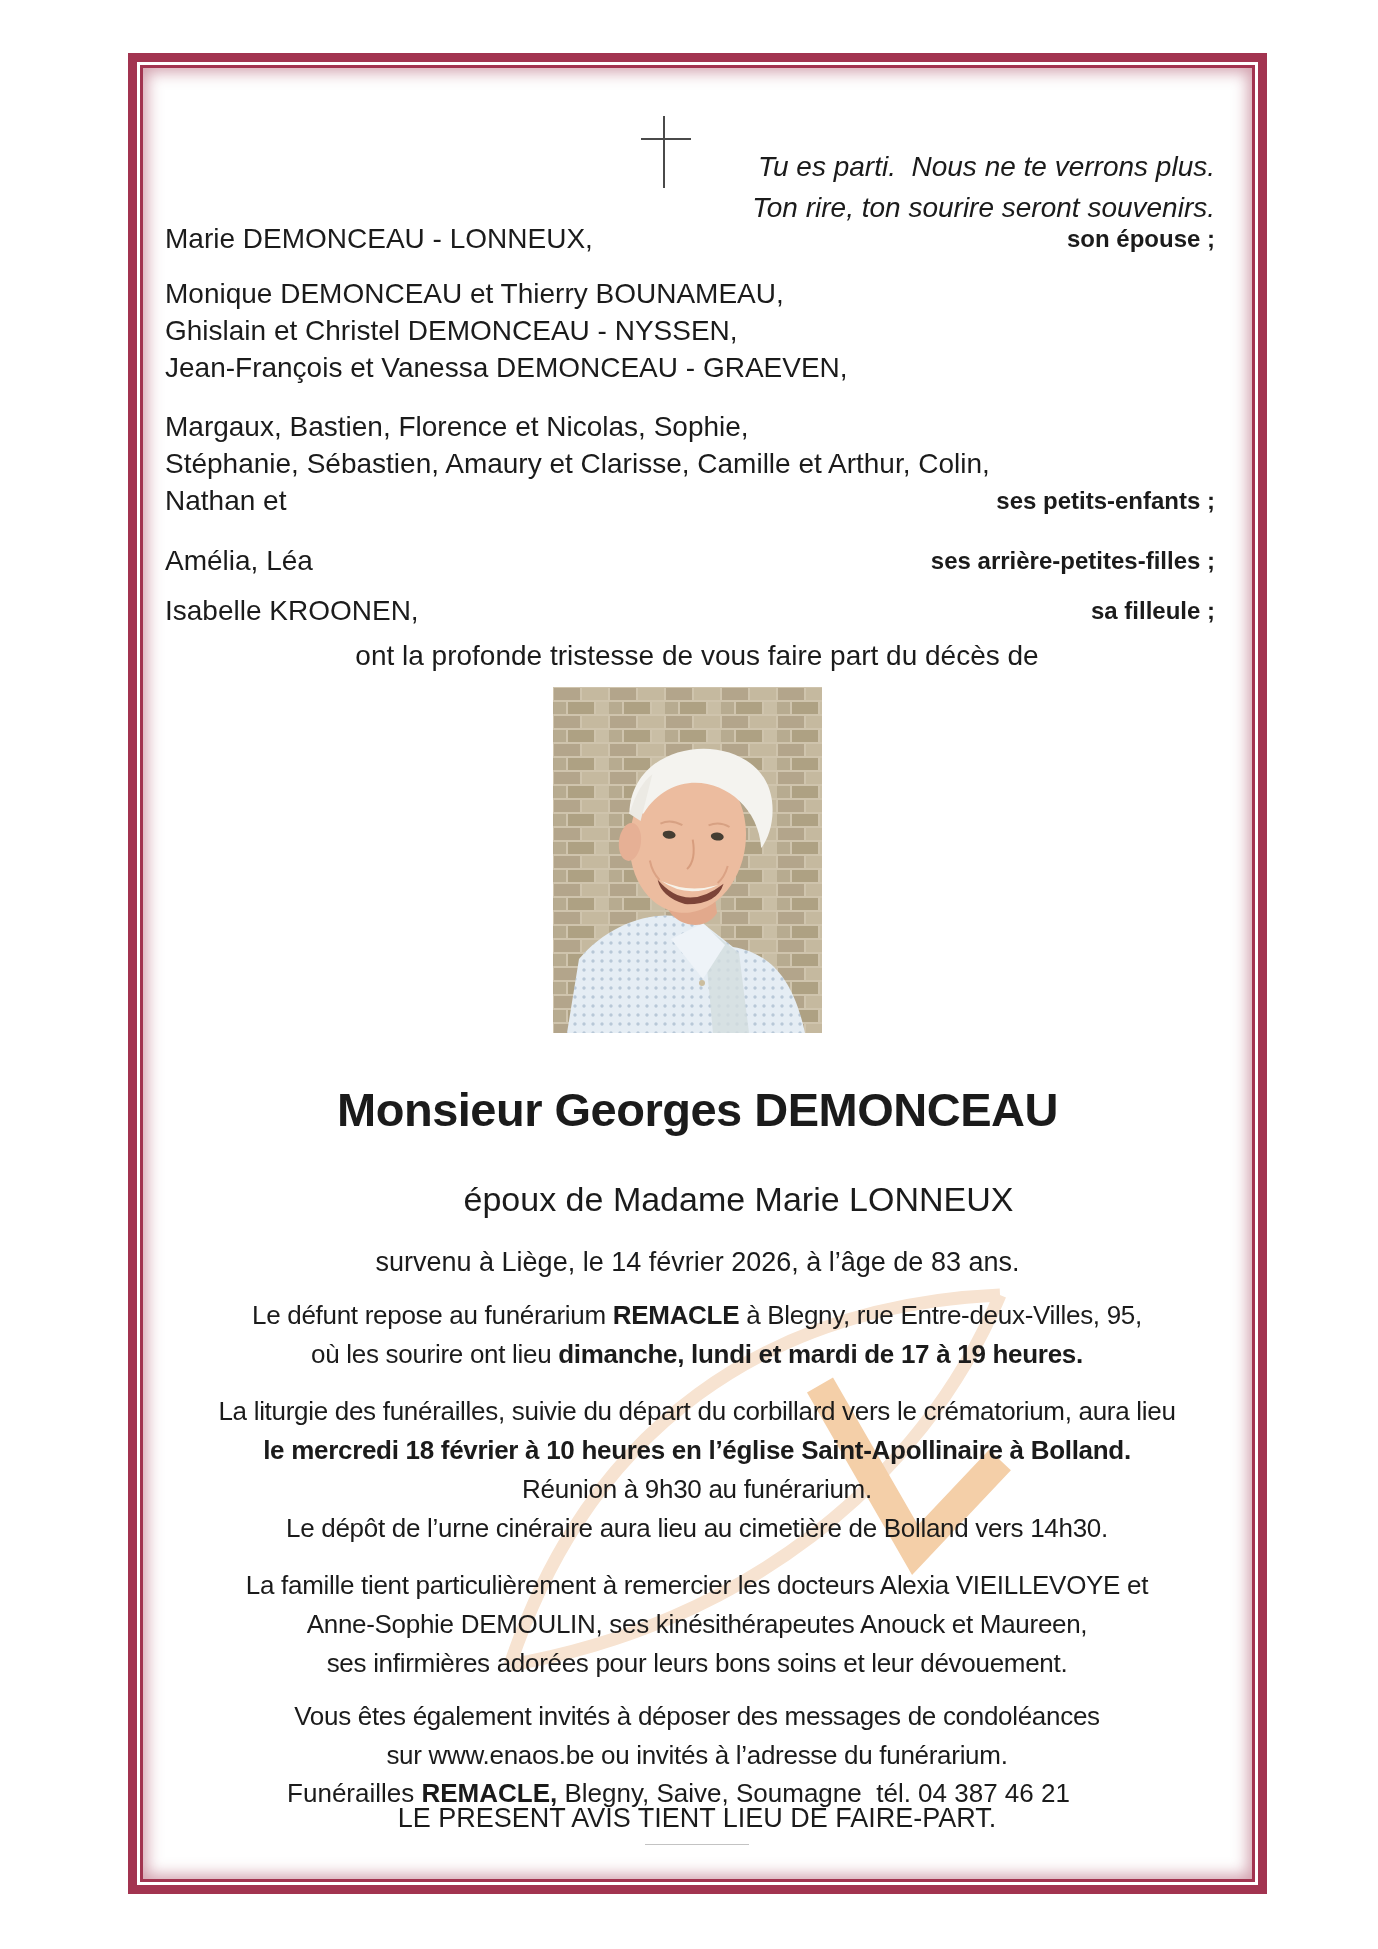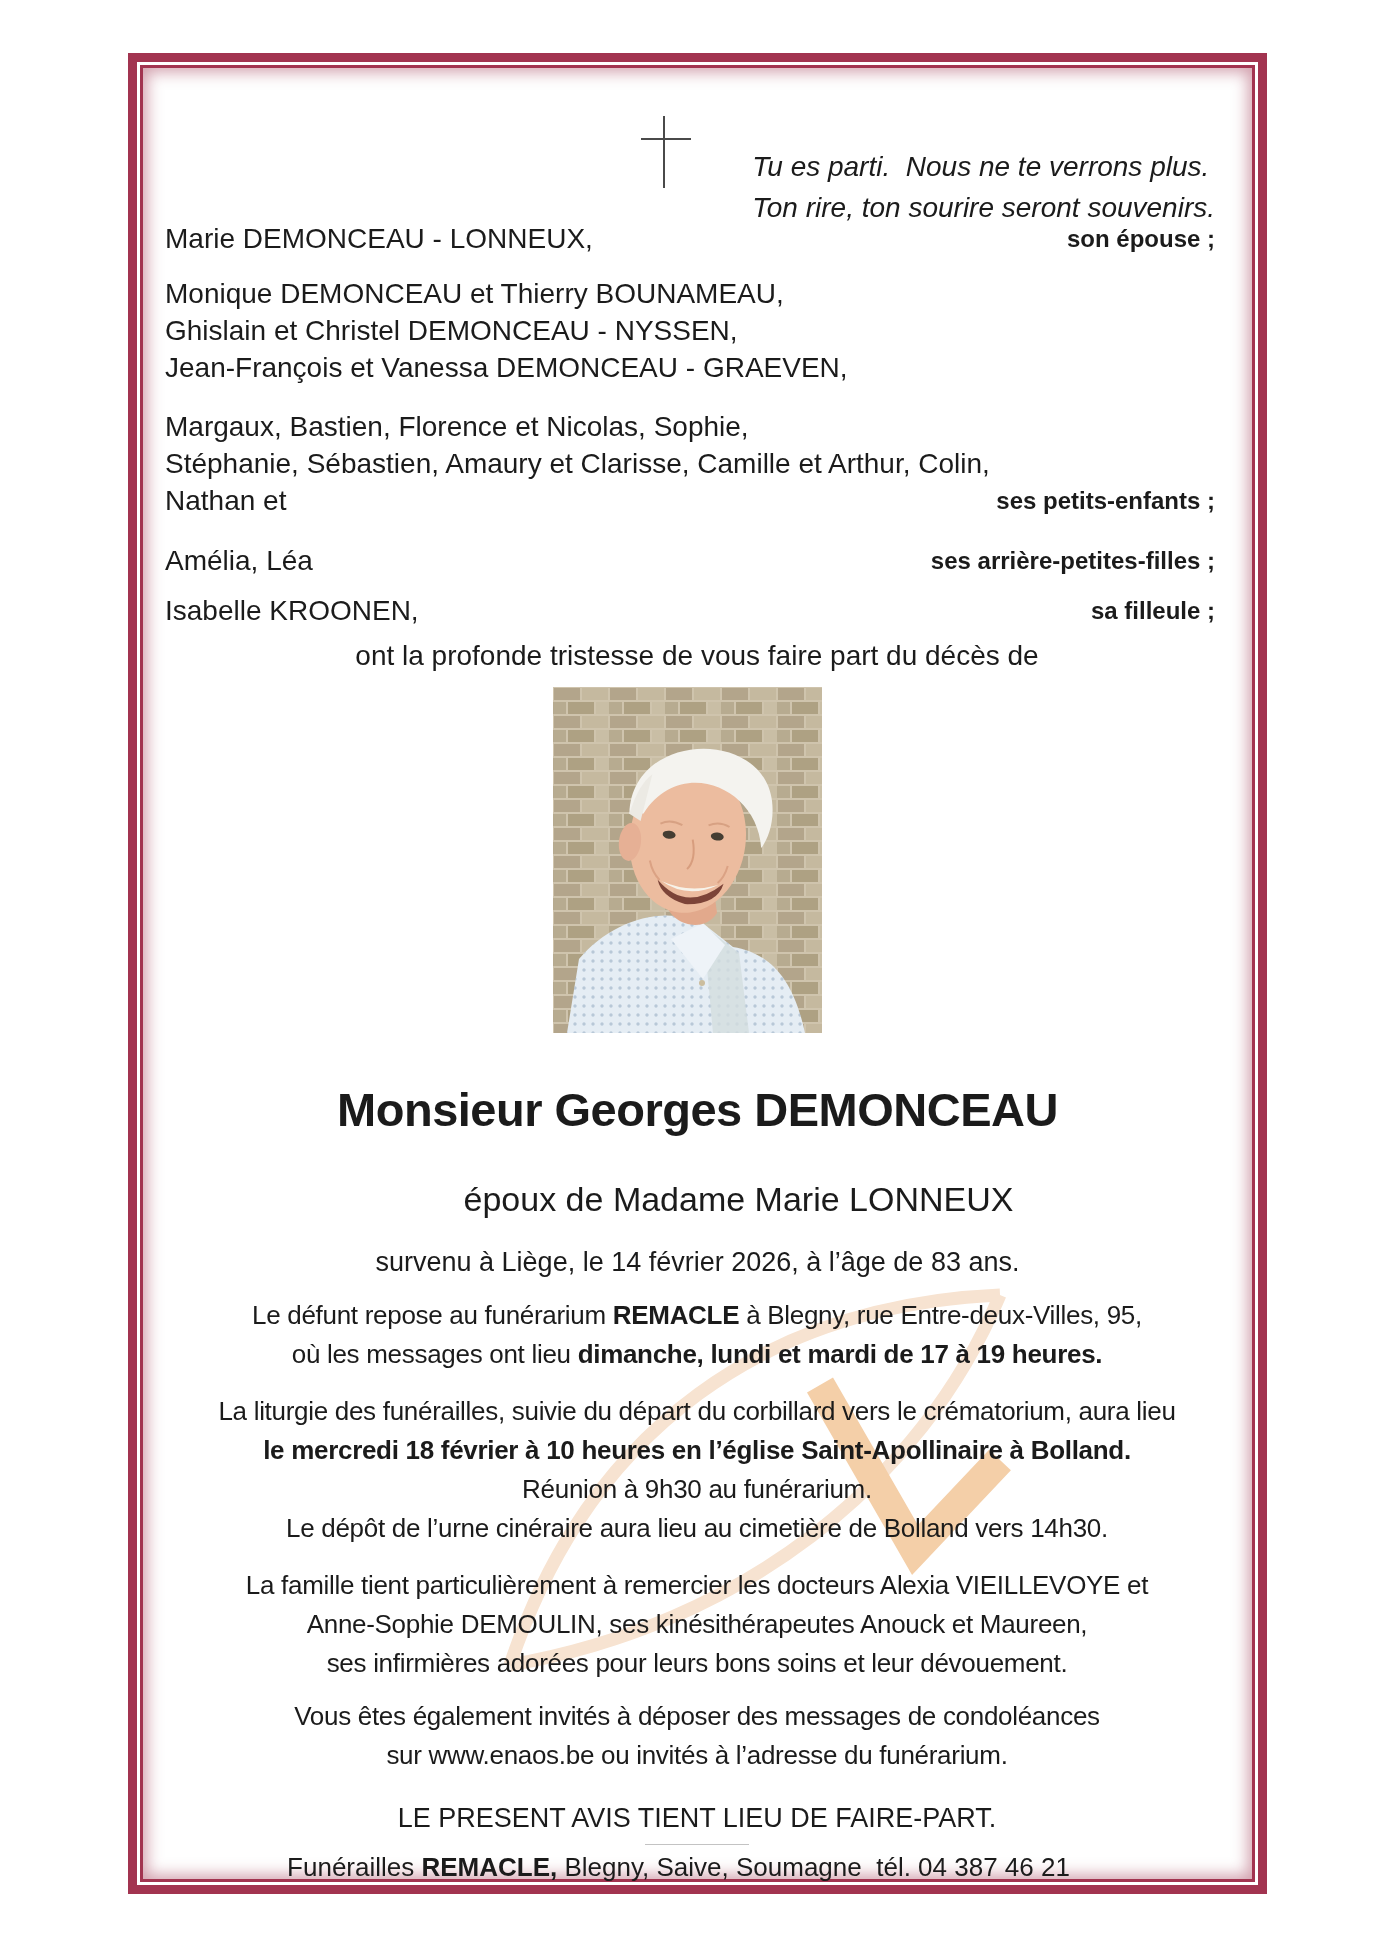--- a/index.html
+++ b/index.html
@@ -10,21 +10,21 @@
   
   .frame{position:absolute;left:128px;top:53px;width:1121px;height:1823px;
     border:9px solid #a23450;}
   .frame-in{position:absolute;inset:3px;border:3px solid #a23450;
     box-shadow:inset 0 0 15px 4px rgba(165,66,92,.5);}
   
   .watermark{position:absolute;left:440px;top:1265px;width:640px;height:440px;}
   
   .cross{position:absolute;left:636px;top:112px;width:60px;height:80px;}
   
-  .quote{position:absolute;right:163px;top:146px;text-align:left;
+  .quote{position:absolute;right:163px;top:146px;text-align:right;
     font-style:italic;font-size:28px;line-height:41px;}
   
   .relatives{position:absolute;left:165px;width:1050px;top:220px;font-size:28px;}
   .rel-group{display:flex;justify-content:space-between;align-items:flex-end;}
   .rel-lines .rel-line{line-height:37px;}
   .rel-role{font-size:24px;font-weight:700;line-height:37px;white-space:nowrap;}
   .mb18{margin-bottom:18px}.mb22{margin-bottom:22px}.mb23{margin-bottom:23px}.mb13{margin-bottom:13px}
   
   .announce{position:absolute;left:172px;width:1050px;top:640px;text-align:center;font-size:28px;}
   .photo{position:absolute;left:553px;top:687px;width:269px;height:346px;}
@@ -34,21 +34,21 @@
   .death{position:absolute;left:128px;width:1139px;top:1247px;text-align:center;font-size:27px;}
   
   .paras{position:absolute;left:164px;width:1066px;top:1296px;text-align:center;
     font-size:26px;letter-spacing:-.3px;}
   .paras .line{line-height:39px;}
   .p-gap18{margin-bottom:18px}.p-gap14{margin-bottom:14px}.p-gap16{margin-bottom:24px}
   .bd{font-weight:700;}
   .notice{font-size:27px;letter-spacing:0;}
   
   .divider{position:absolute;left:645px;top:1844px;width:104px;height:0;border-top:1px solid #c3c3c3;}
-  .footer{position:absolute;left:128px;width:1101px;top:1851px;text-align:center;font-size:26px;line-height:32px;}
+  .footer{position:absolute;left:128px;width:1101px;top:1777px;text-align:center;font-size:26px;line-height:32px;}
 </style>
 </head>
 <body>
 
 <div class="page">
 
   <div class="frame">
     <div class="frame-in"></div>
   </div>
 
@@ -162,21 +162,21 @@
   </svg>
 
   <div class="title">Monsieur Georges DEMONCEAU</div>
   <div class="spouse">époux de Madame Marie LONNEUX</div>
   <div class="death">survenu à Liège, le 14 février 2026, à l’âge de 83 ans.</div>
 
   <div class="paras">
 
     <div class="p-gap18">
       <div class="line"><span>Le défunt repose au funérarium </span><span class="bd">REMACLE</span><span> à Blegny, rue Entre-deux-Villes, 95,</span></div>
-      <div class="line"><span>où les messages ont lieu </span><span class="bd">dimanche, lundi et mardi de 17 à 19 heures.</span></div>
+      <div class="line"><span>où les sourire ont lieu </span><span class="bd">dimanche, lundi et mardi de 17 à 19 heures.</span></div>
     </div>
 
     <div class="p-gap18">
       <div class="line">La liturgie des funérailles, suivie du départ du corbillard vers le crématorium, aura lieu</div>
       <div class="line bd">le mercredi 18 février à 10 heures en l’église Saint-Apollinaire à Bolland.</div>
       <div class="line">Réunion à 9h30 au funérarium.</div>
       <div class="line">Le dépôt de l’urne cinéraire aura lieu au cimetière de Bolland vers 14h30.</div>
     </div>
 
     <div class="p-gap14">

